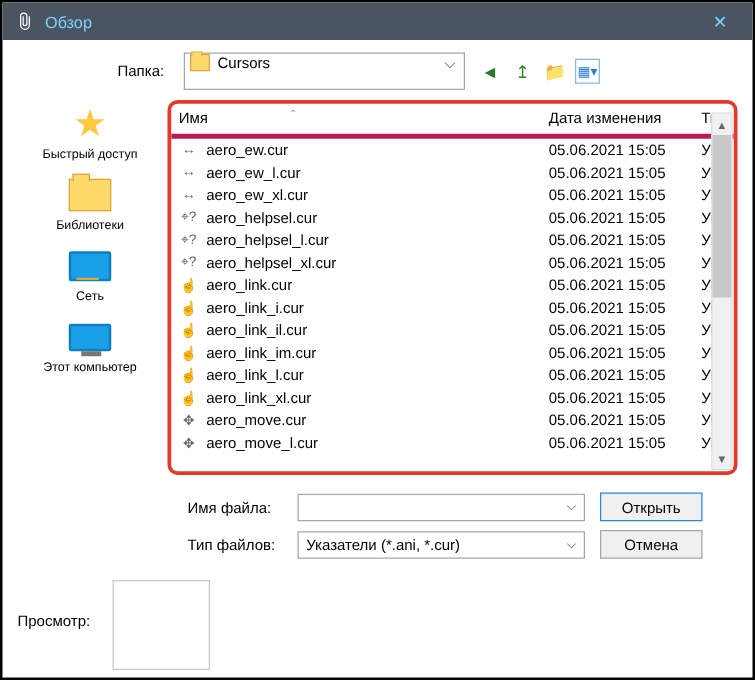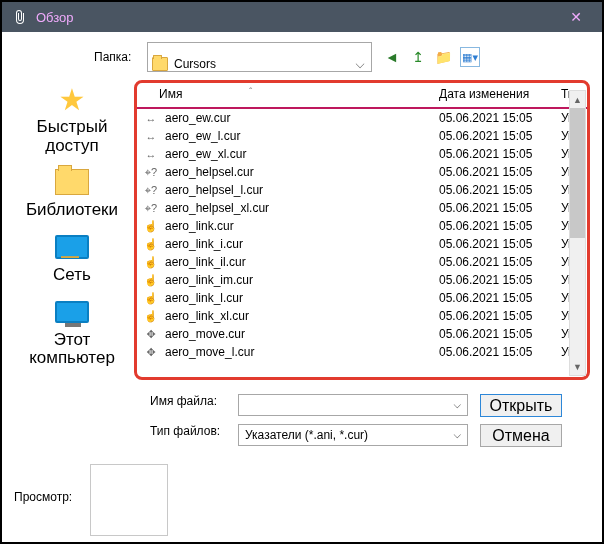--- a/index.html
+++ b/index.html
@@ -1,66 +1,66 @@
 <!DOCTYPE html>
 <html><head>
 <meta charset="utf-8">
 <style>
 *{box-sizing:border-box;margin:0;padding:0;font-family:"Segoe UI",Tahoma,sans-serif;font-size:12px}
 body{background:#fff;width:604px;height:544px;overflow:hidden;border:2px solid #000}
-.titlebar{height:30px;background:#4a5562;display:flex;align-items:center;color:#f0abfc;padding:0 4px}
+.titlebar{height:30px;background:#4a5562;display:flex;align-items:center;color:#7dd3fc;padding:0 4px}
 .titlebar .clip{width:14px;height:16px;margin:0 8px;display:flex;align-items:center;justify-content:center}
 .titlebar .title{flex:1;font-size:13px}
 .titlebar .close{width:44px;height:30px;display:flex;align-items:center;justify-content:center;font-size:14px;font-weight:300}
 .content{padding:10px 12px 6px 12px}
 .folder-row{display:flex;align-items:center;margin-bottom:8px;padding-left:80px}
 .folder-row .lbl{width:45px;text-align:left;margin-right:8px}
-.folder-combo{flex:1;max-width:225px;height:22px;border:1px solid #a7a7a7;display:flex;align-items:flex-start;background:#fff;padding:14px 4px}
+.folder-combo{flex:1;max-width:225px;height:22px;border:1px solid #a7a7a7;display:flex;align-items:flex-end;background:#fff;padding:14px 4px}
 .folder-combo .ficon{width:16px;height:14px;background:#ffd96b;border:1px solid #d9a73e;border-radius:1px;margin-right:6px;position:relative}
 .folder-combo .ficon::before{content:"";position:absolute;top:-3px;left:0;width:7px;height:3px;background:#ffd96b;border:1px solid #d9a73e;border-bottom:none;border-radius:1px 1px 0 0}
 .folder-combo .name{flex:1}
 .folder-combo .dd{width:14px;text-align:center;color:#555}
 .toolbar-icons{display:flex;gap:6px;margin-left:10px;align-items:center}
 .ti{width:20px;height:20px;display:flex;align-items:center;justify-content:center;font-size:14px}
 .main-row{display:flex;gap:4px}
 .places{width:116px;display:flex;flex-direction:column;align-items:center;padding-top:2px}
 .place{display:flex;flex-direction:column;align-items:center;margin-bottom:10px;width:100%;cursor:default}
 .place .pic{width:38px;height:34px;margin-bottom:2px;display:flex;align-items:center;justify-content:center}
-.place .txt{font-size:17px;text-align:center;line-height:1.1}
+.place .txt{font-size:10px;text-align:center;line-height:1.1}
 .star{font-size:30px;color:#ffc83d}
 .desktop{width:34px;height:24px;background:#1aa0e8;border:2px solid #0a7fc2;border-radius:2px;position:relative}
 .desktop::after{content:"";position:absolute;bottom:-5px;left:10px;width:12px;height:3px;background:#555}
 .libs{width:34px;height:26px;background:#ffd96b;border:1px solid #d9a73e;position:relative}
 .libs::before{content:"";position:absolute;top:-5px;left:2px;width:12px;height:5px;background:#ffd96b;border:1px solid #d9a73e;border-bottom:none}
 .pc{width:34px;height:22px;background:#1aa0e8;border:2px solid #0a7fc2;border-radius:2px;position:relative}
 .pc::after{content:"";position:absolute;bottom:-6px;left:8px;width:16px;height:4px;background:#777}
 .net{width:34px;height:24px;background:#1aa0e8;border:2px solid #0a7fc2;border-radius:2px;position:relative}
 .net::after{content:"—";position:absolute;bottom:-10px;left:4px;color:#d9a73e;font-weight:bold;font-size:18px}
 .filepanel{flex:1;border:3px solid #e23b2e;border-radius:8px;background:#fff;height:300px;display:flex;flex-direction:column;overflow:hidden}
-.headrow{display:flex;border-bottom:2px solid #be185d;padding:4px 2px 6px 22px;font-size:12px}
+.headrow{display:flex;border-bottom:4px solid #be185d;padding:4px 2px 6px 6px;font-size:12px}
 .headrow .h-name{flex:1;position:relative}
 .headrow .h-name::after{content:"ˆ";position:absolute;left:90px;top:0;font-size:10px;color:#888}
 .headrow .h-date{width:122px}
 .headrow .h-type{width:24px}
 .filelist{flex:1;overflow:hidden}
 .frow{display:flex;align-items:center;padding:1px 2px 1px 6px;height:18px}
 .frow .fic{width:16px;height:14px;margin-right:6px;display:flex;align-items:center;justify-content:center;font-size:11px;color:#666}
 .frow .fn{flex:1;font-size:12px}
 .frow .fd{width:122px;font-size:12px}
 .frow .ft{width:24px;font-size:12px}
 .sb{position:absolute;right:18px;top:90px;width:17px;height:286px;background:#f0f0f0;border:1px solid #ddd;display:flex;flex-direction:column}
 .sb .arr{height:17px;display:flex;align-items:center;justify-content:center;font-size:9px;color:#666;background:#f0f0f0}
 .sb .track{flex:1;position:relative}
 .sb .thumb{position:absolute;top:0;left:0;right:0;height:130px;background:#c8c8c8}
 .form-area{padding-left:136px;padding-top:14px}
-.form-row{display:flex;align-items:flex-start;margin-bottom:7px}
+.form-row{display:flex;align-items:center;margin-bottom:7px}
 .form-row .flbl{width:88px}
 .form-row .fcombo{width:230px;height:22px;border:1px solid #a7a7a7;background:#fff;display:flex;align-items:center;padding:0 6px;margin-right:12px}
 .form-row .fcombo .dd{margin-left:auto;color:#555;font-size:10px}
-.btn{width:82px;height:23px;border:1px solid #a7a7a7;background:#f0f0f0;display:flex;align-items:center;justify-content:center;font-size:16px}
+.btn{width:82px;height:23px;border:1px solid #a7a7a7;background:#f0f0f0;display:flex;align-items:center;justify-content:center;font-size:12px}
 .btn.open{border:1.5px solid #2d87d8}
 .preview-row{display:flex;padding:4px 12px;align-items:flex-start}
 .preview-row .plbl{width:72px;margin-top:26px}
 .preview-box{border:1px solid #c8c8c8;width:78px;height:72px;margin-left:4px;background:#fff}
 </style>
 </head>
 <body>
 
 <div class="titlebar">
   <span class="clip">

